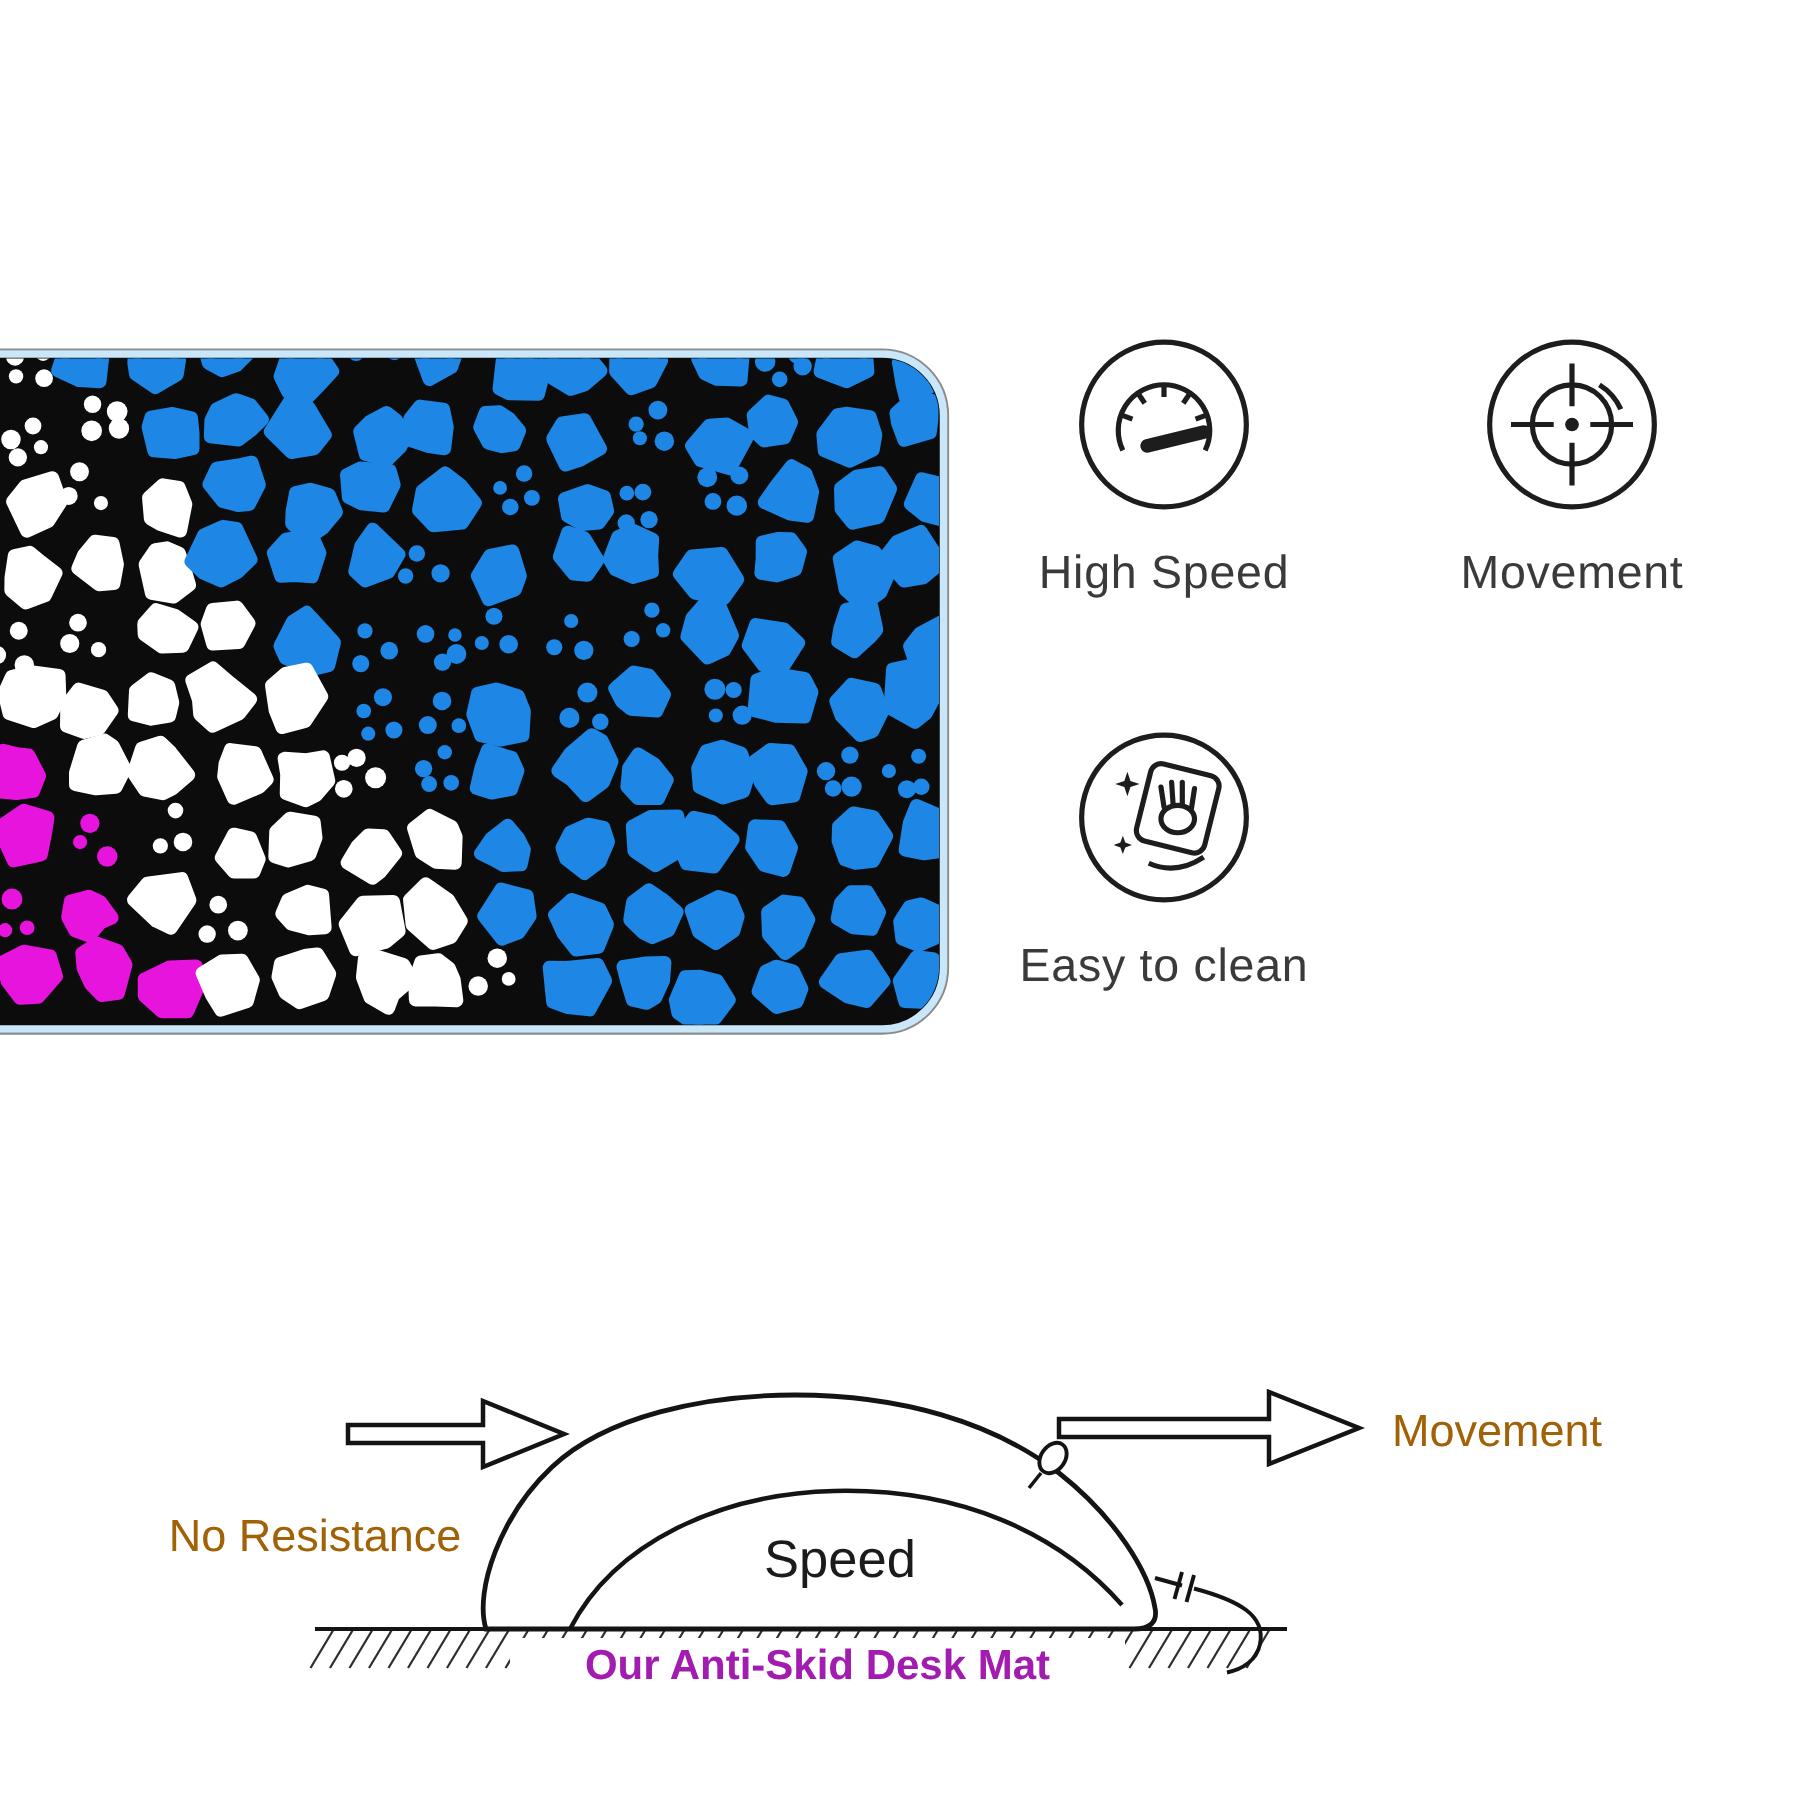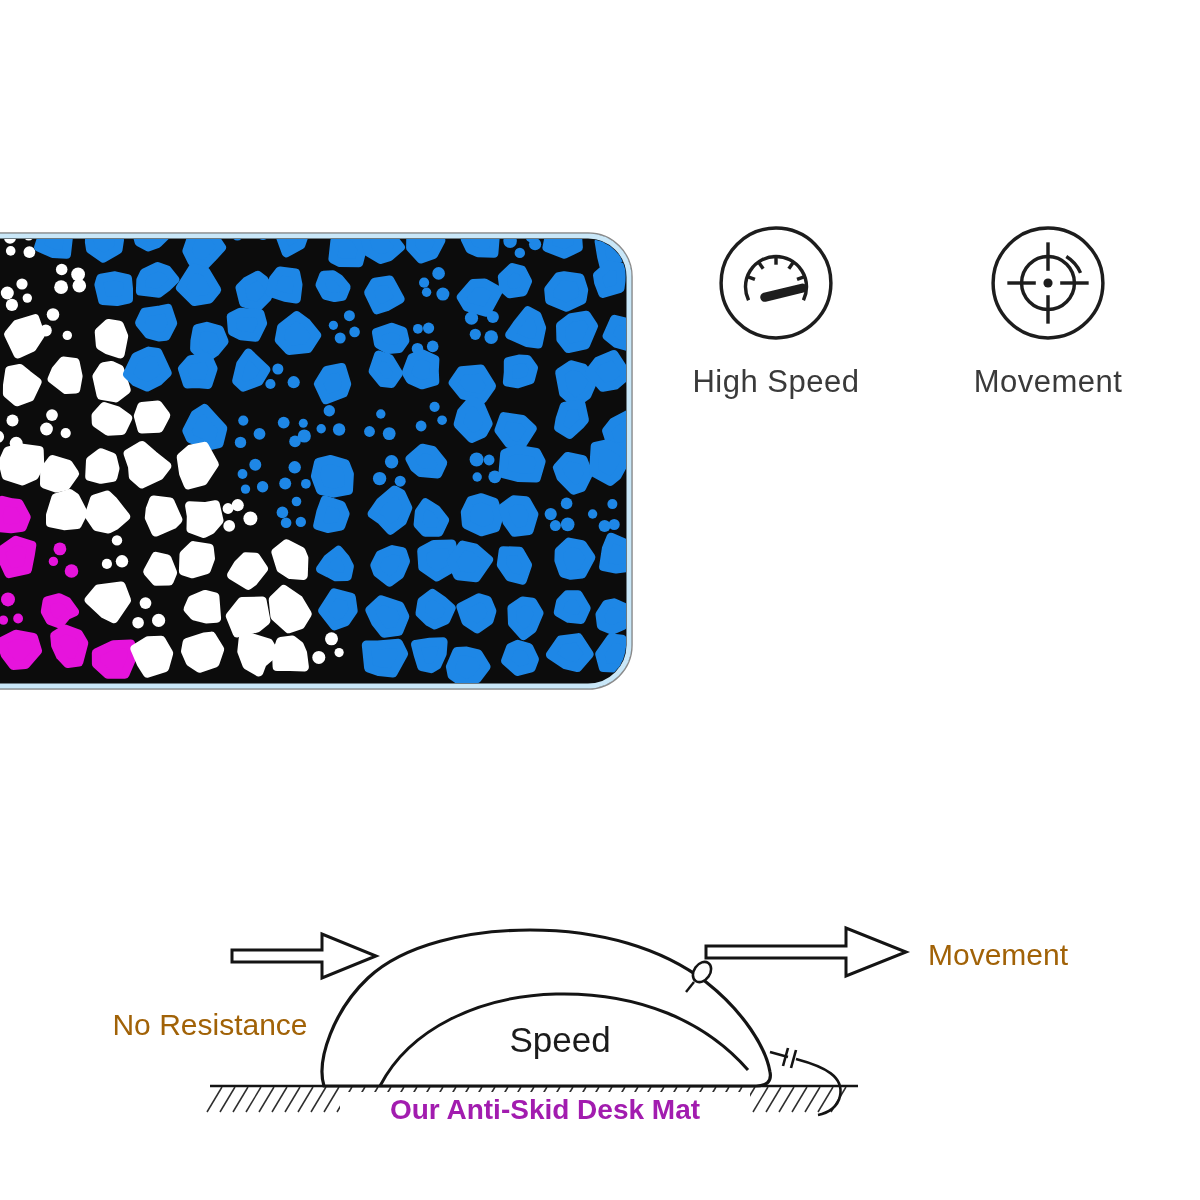--- a/index.html
+++ b/index.html
@@ -321,20 +321,37 @@
           <line class="icon-stroke" x1="60" y1="20" x2="60" y2="48"></line>
           <line class="icon-stroke" x1="60" y1="72" x2="60" y2="100"></line>
           <line class="icon-stroke" x1="20" y1="60" x2="48" y2="60"></line>
           <line class="icon-stroke" x1="72" y1="60" x2="100" y2="60"></line>
           <path class="icon-stroke" d="M78,34 A36,36 0 0 1 92,50" stroke-width="2.2"></path>
         </svg>
       </div>
       <div class="f-label">Movement</div>
     </div>
 
+    <div class="feature">
+      <div class="icon-wrap">
+        <svg width="122" height="122" viewBox="0 0 120 120">
+          <circle class="icon-stroke" cx="60" cy="60" r="54"></circle>
+          <rect class="icon-stroke" x="46" y="28" width="46" height="52" rx="7" transform="rotate(14 69 54)" stroke-width="2.8"></rect>
+          <ellipse class="icon-stroke" cx="69" cy="61" rx="11" ry="9" stroke-width="2.6"></ellipse>
+          <line class="icon-stroke" x1="60" y1="53" x2="58" y2="40" stroke-width="2.6" stroke-linecap="round"></line>
+          <line class="icon-stroke" x1="66" y1="52" x2="65" y2="37" stroke-width="2.6" stroke-linecap="round"></line>
+          <line class="icon-stroke" x1="72" y1="52" x2="72" y2="37" stroke-width="2.6" stroke-linecap="round"></line>
+          <line class="icon-stroke" x1="78" y1="54" x2="80" y2="41" stroke-width="2.6" stroke-linecap="round"></line>
+          <path class="icon-stroke" d="M50,90 Q68,98 86,86" stroke-width="2.8"></path>
+          <path d="M36,30 L38,36 L44,38 L38,40 L36,46 L34,40 L28,38 L34,36 Z" fill="#1d1d1d"></path>
+          <path d="M33,72 L34.6,76.4 L39,78 L34.6,79.6 L33,84 L31.4,79.6 L27,78 L31.4,76.4 Z" fill="#1d1d1d"></path>
+        </svg>
+      </div>
+      <div class="f-label">Easy to clean</div>
+    </div>
 
 
   </div>
 
   <svg id="diagram-svg" width="1200" height="280" viewBox="0 0 1200 280">
 
     <g id="ground-hatch" stroke="#2e2e2e" stroke-width="1.5">
         <line x1="222" y1="187" x2="207" y2="212"></line>
         <line x1="235" y1="187" x2="220" y2="212"></line>
         <line x1="248" y1="187" x2="233" y2="212"></line>

